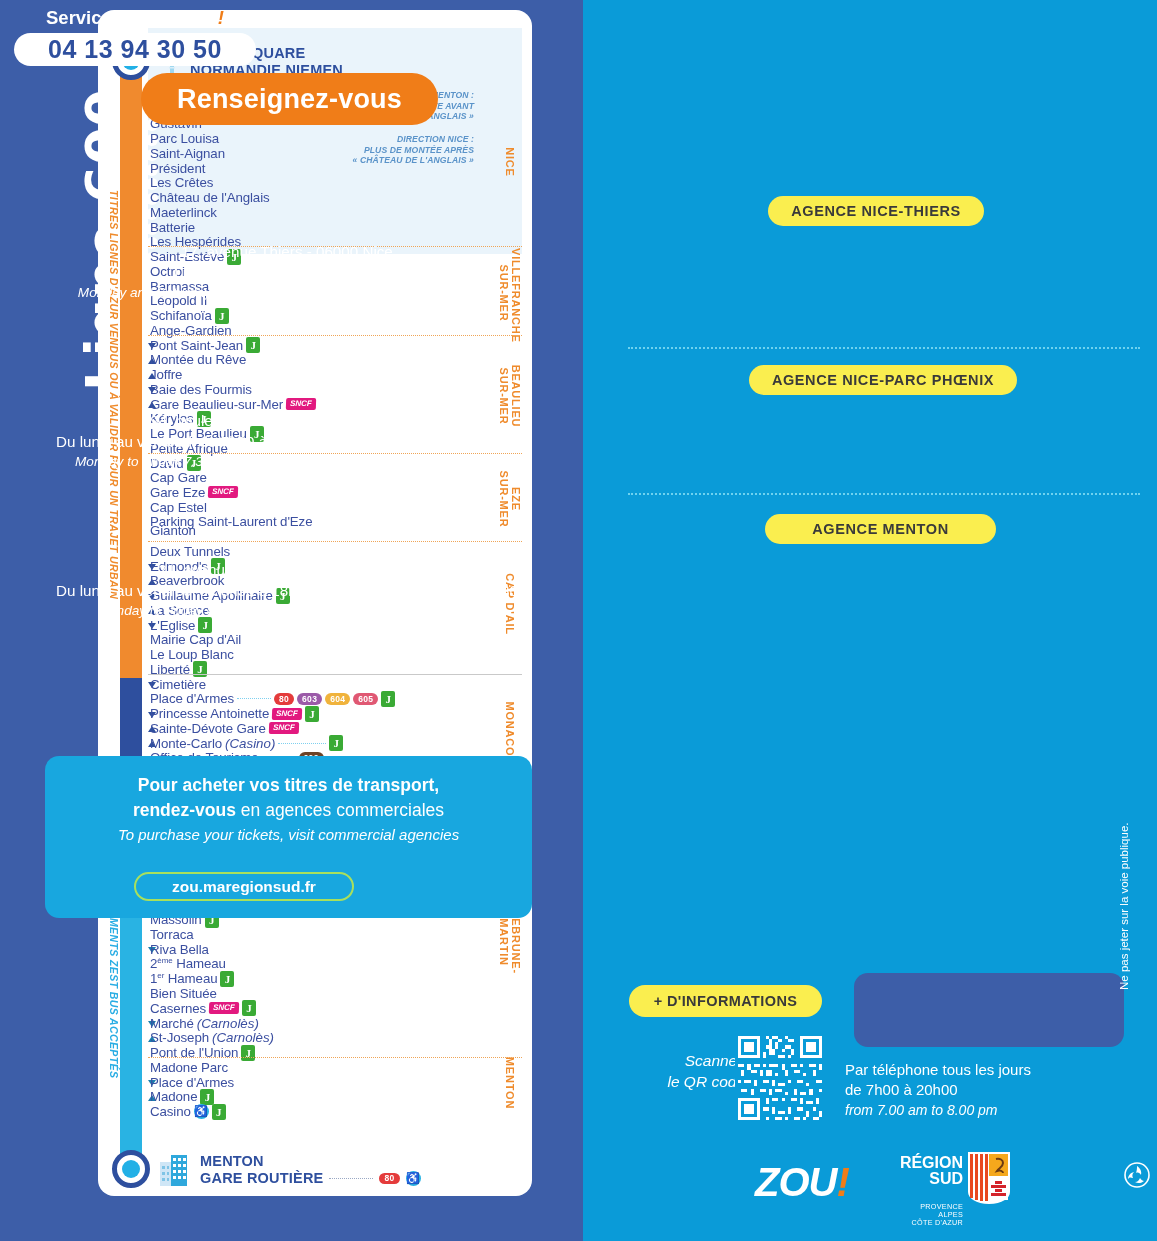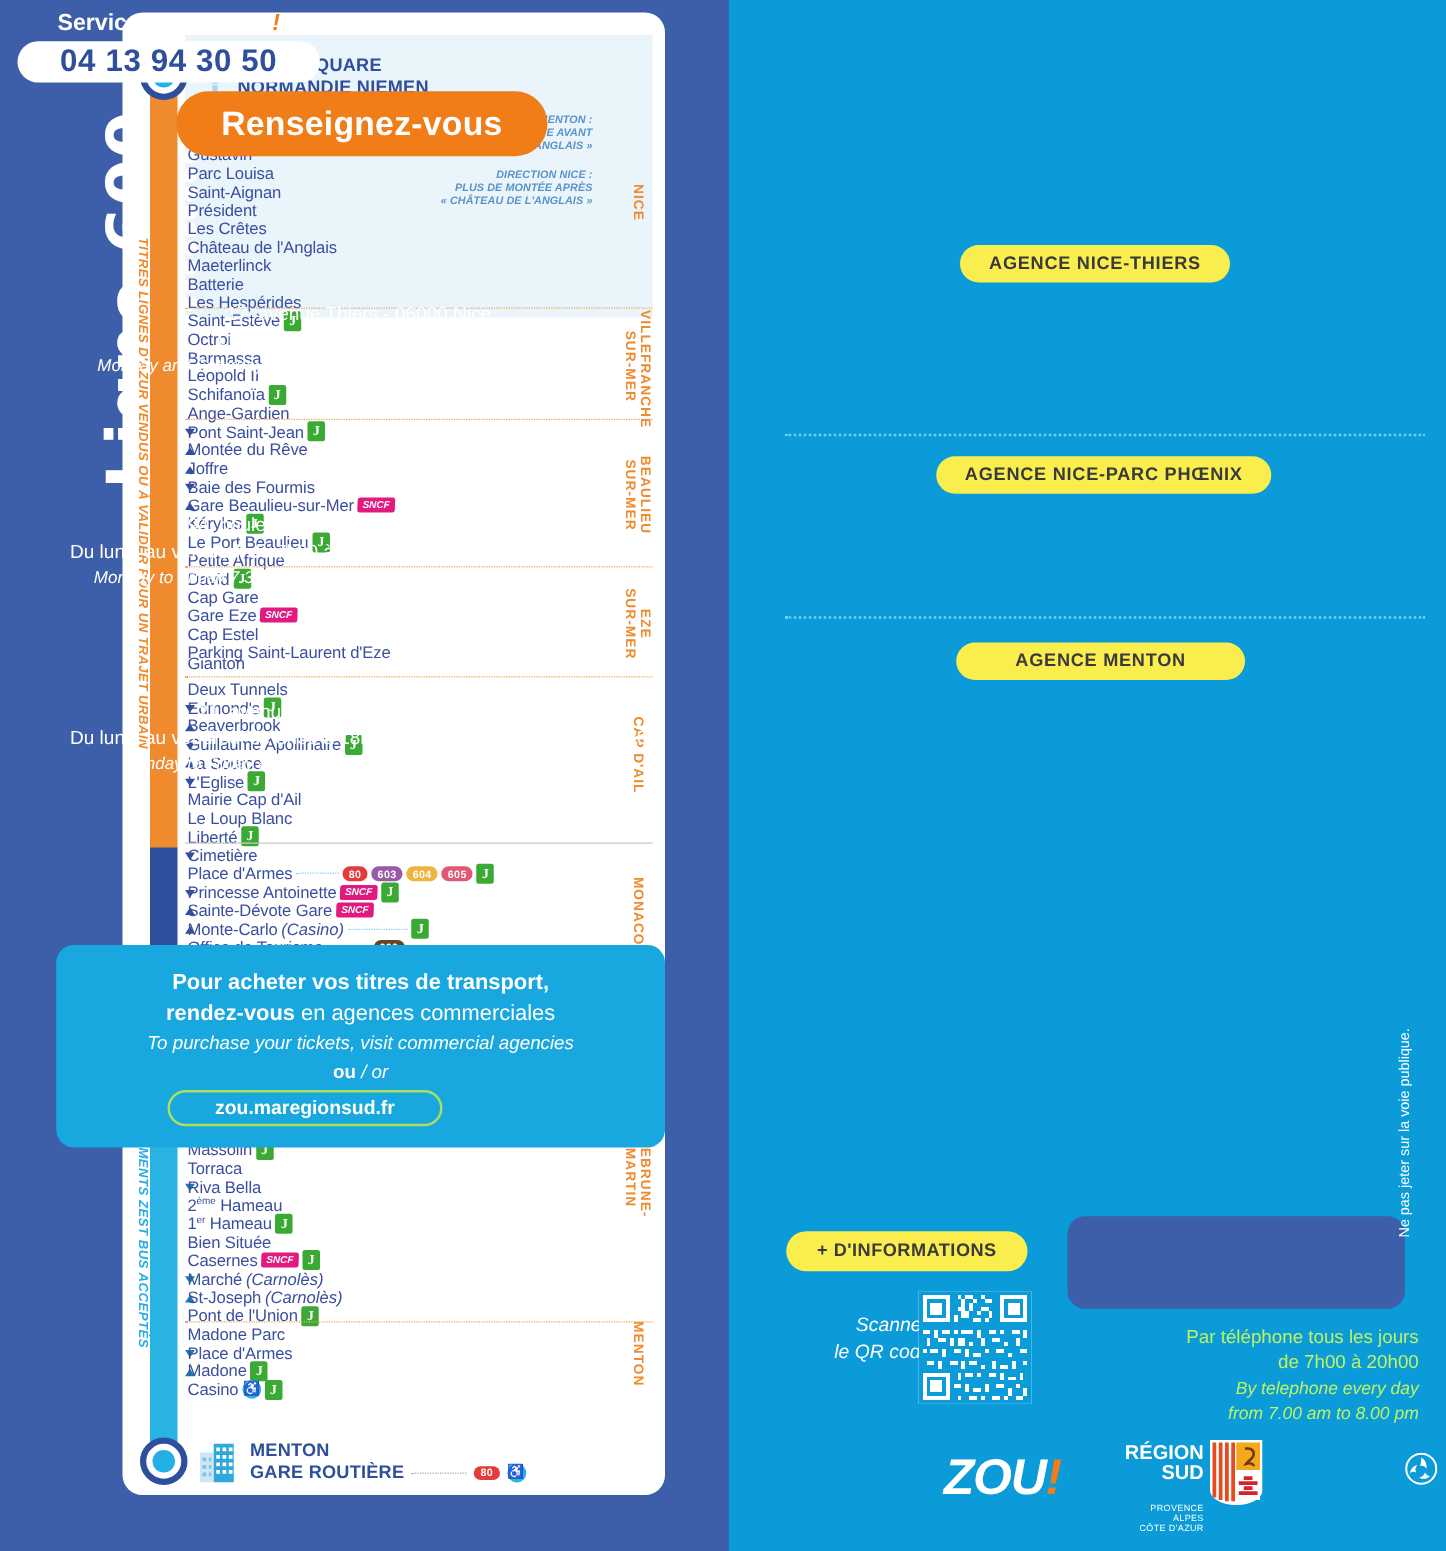--- a/index.html
+++ b/index.html
@@ -211,21 +211,21 @@
     position:absolute; left:0; top:7px; width:270px; text-align:center;
     color:#fff; font-size:18.5px; font-weight:bold;
   }
   #svc-num {
     position:absolute; left:14px; top:33px; width:242px; height:33px;
     background:#fff; border-radius:17px; color:#2e4f9e;
     font-size:25px; font-weight:bold; text-align:center; line-height:33px;
     letter-spacing:.5px;
   }
   .svc-lines {
-    position:absolute; left:845px; width:290px; text-align:right; color:#bef264;
+    position:absolute; left:845px; width:290px; text-align:left; color:#ffffff;
     font-size:15px; line-height:20px;
   }
 
   #zou-logo {
     position:absolute; left:755px; top:1160px; color:#fff;
     font-size:40px; font-weight:bold; font-style:italic; letter-spacing:-1px;
   }
   #zou-bang { color:#f07d18; }
   #region-sud {
     position:absolute; left:885px; top:1155px; color:#fff;
@@ -882,23 +882,20 @@
   <div>Du lundi au vendredi de 8h30 à 18h00 et le samedi de 9h00 à 14h30</div>
   <div class="agency-en">Monday to Friday 8.30am to 6pm and Saturday 9am to 2.30pm</div>
 </div>
 
 <div id="buy-box">
   <div class="buy-l1" style="top:19px;font-weight:bold;">Pour acheter vos titres de transport,</div>
   <div class="buy-l1" style="top:44px;">
     <span style="font-weight:bold">rendez-vous</span><span> en agences commerciales</span>
   </div>
   <div class="buy-l1" style="top:70px;font-size:15px;font-style:italic;">To purchase your tickets, visit commercial agencies</div>
-  <div class="buy-l1" style="top:93px;font-size:15px;">
-    <span style="font-weight:bold">ou</span><span style="font-style:italic"> / or</span>
-  </div>
 </div>
 <div id="url-pill">zou.maregionsud.fr</div>
 
 <div id="pill-infos">+ D'INFORMATIONS</div>
 <div id="scannez">
   <div>Scannez</div>
   <div>le QR code</div>
 </div>
 <div id="qr">
   <svg viewBox="0 0 29 29" width="90" height="90" shape-rendering="crispEdges">
@@ -998,21 +995,20 @@
 
 <div id="svc-box"></div>
 <div id="svc-title">
   <span>Service-clients</span>
   <span style="font-style:italic;letter-spacing:-1px;">ZOU</span><span style="color:#f07d18;font-style:italic;">!</span>
 </div>
 <div id="svc-num">04 13 94 30 50</div>
 <div class="svc-lines" style="top:1060px;">
   <div>Par téléphone tous les jours</div>
   <div>de 7h00 à 20h00</div>
-  <div style="font-style:italic;font-size:14px;">By telephone every day</div>
   <div style="font-style:italic;font-size:14px;">from 7.00 am to 8.00 pm</div>
 </div>
 
 <div id="zou-logo">
   <span>ZOU</span><span id="zou-bang">!</span>
 </div>
 <div id="region-sud">
   <div>RÉGION</div>
   <div>SUD</div>
   <div id="region-sub" style="white-space:pre-line;margin-top:16px;">PROVENCE

